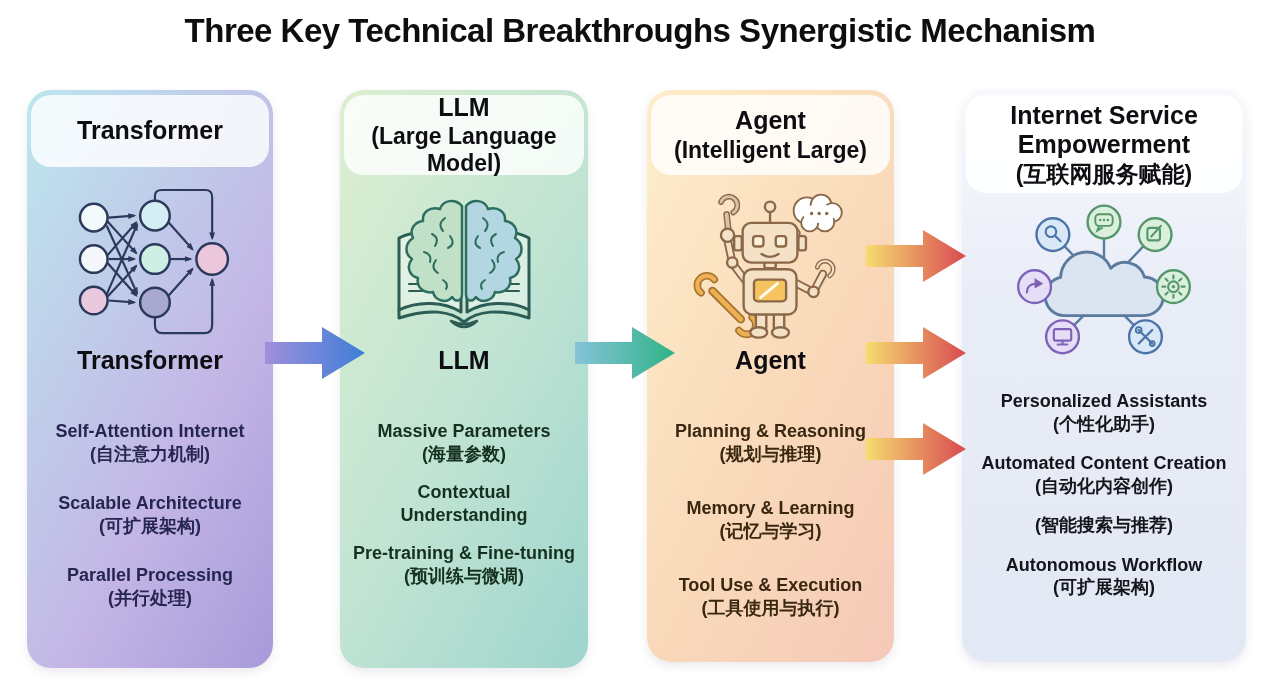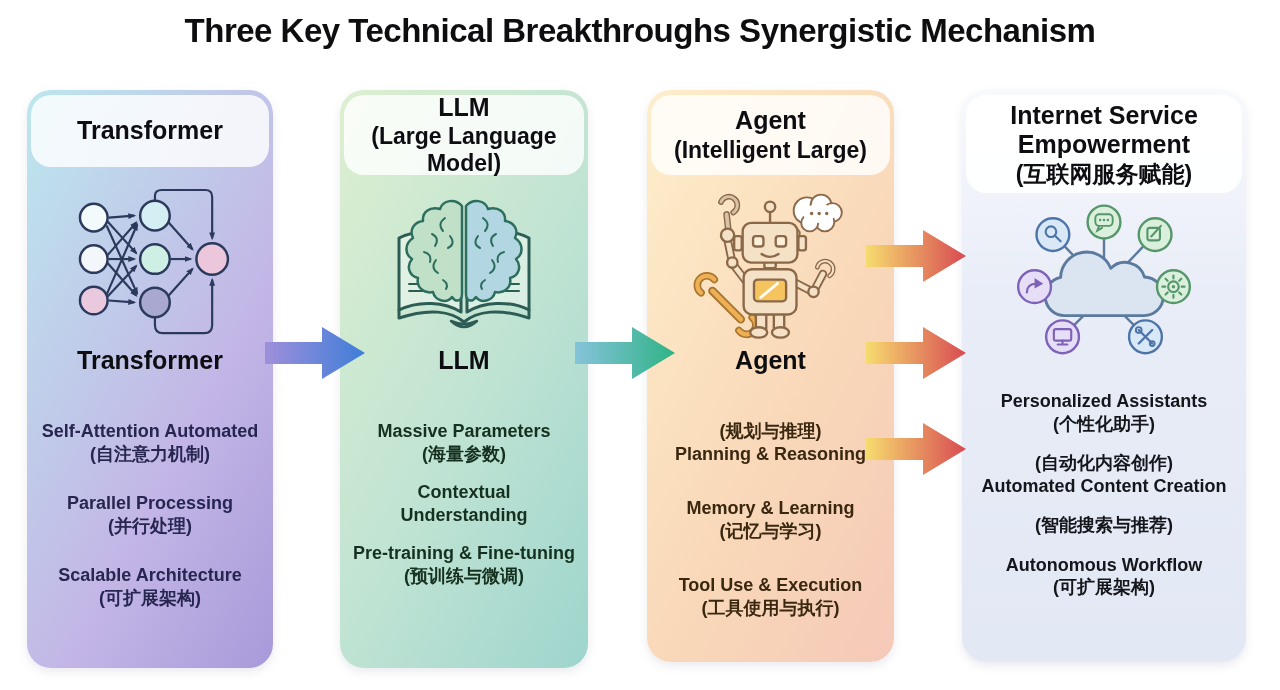--- a/index.html
+++ b/index.html
@@ -101,30 +101,30 @@
           <circle cx="92" cy="28" r="15" fill="#d4eff3"></circle>
           <circle cx="92" cy="72" r="15" fill="#cdefe4"></circle>
           <circle cx="92" cy="116" r="15" fill="#a9a8d0"></circle>
           <circle cx="150" cy="72" r="16" fill="#ecc6db"></circle>
         </g>
       </svg>
     </div>
     <div class="big-label">Transformer</div>
     <div class="items">
       <div class="item">
-        <div>Self-Attention Automated</div>
+        <div>Self-Attention Internet</div>
         <div>(自注意力机制)</div>
+      </div>
+      <div class="item">
+        <div>Scalable Architecture</div>
+        <div>(可扩展架构)</div>
       </div>
       <div class="item">
         <div>Parallel Processing</div>
         <div>(并行处理)</div>
-      </div>
-      <div class="item">
-        <div>Scalable Architecture</div>
-        <div>(可扩展架构)</div>
       </div>
     </div>
   </div>
 
   <div class="card" id="card-llm">
     <div class="hdr">
       <div class="t">LLM</div>
       <div class="s">(Large Language Model)</div>
     </div>
     <div class="icon-wrap">
@@ -255,22 +255,22 @@
           <circle cx="89" cy="22" r="5.5"></circle>
           <rect x="71" y="53" width="11" height="11" rx="3" fill="#fdf0da"></rect>
           <rect x="95" y="53" width="11" height="11" rx="3" fill="#fdf0da"></rect>
           <path d="M80,72 q9,6 18,0" fill="none"></path>
         </g>
       </svg>
     </div>
     <div class="big-label">Agent</div>
     <div class="items">
       <div class="item">
+        <div>Planning &amp; Reasoning</div>
         <div>(规划与推理)</div>
-        <div>Planning &amp; Reasoning</div>
       </div>
       <div class="item">
         <div>Memory &amp; Learning</div>
         <div>(记忆与学习)</div>
       </div>
       <div class="item">
         <div>Tool Use &amp; Execution</div>
         <div>(工具使用与执行)</div>
       </div>
     </div>
@@ -341,22 +341,22 @@
             <circle cx="155" cy="153" r="2.5" stroke-width="2"></circle>
         </g>
       </svg>
     </div>
     <div class="items">
       <div class="item">
         <div>Personalized Assistants</div>
         <div>(个性化助手)</div>
       </div>
       <div class="item">
+        <div>Automated Content Creation</div>
         <div>(自动化内容创作)</div>
-        <div>Automated Content Creation</div>
       </div>
       <div class="item">
         <div>(智能搜索与推荐)</div>
       </div>
       <div class="item">
         <div>Autonomous Workflow</div>
         <div>(可扩展架构)</div>
       </div>
     </div>
   </div>

